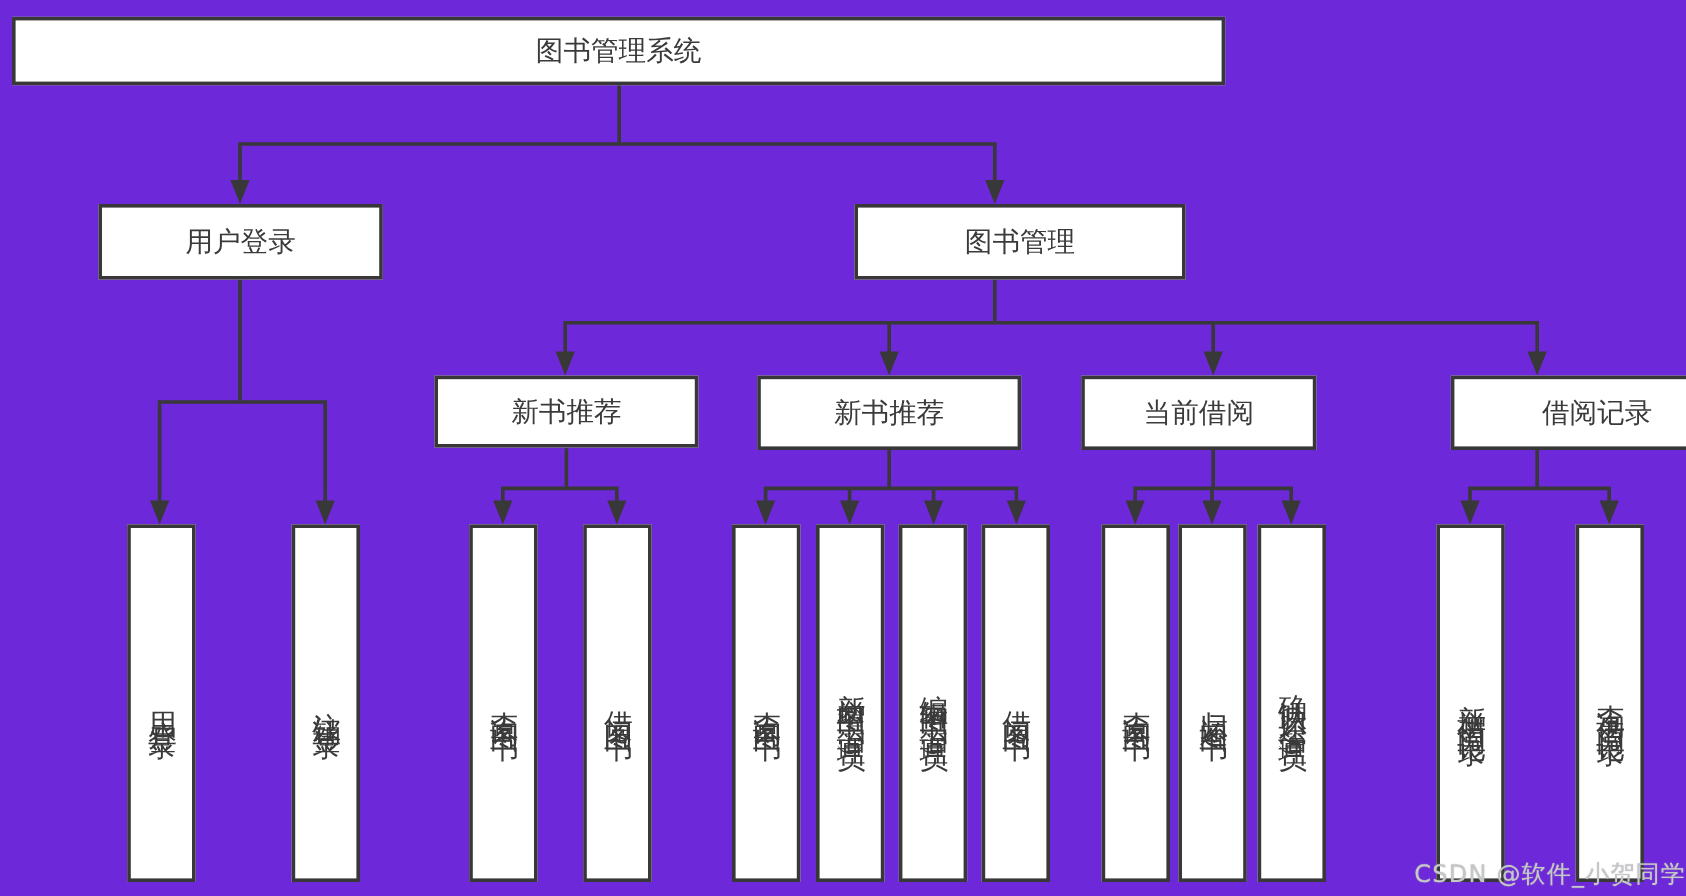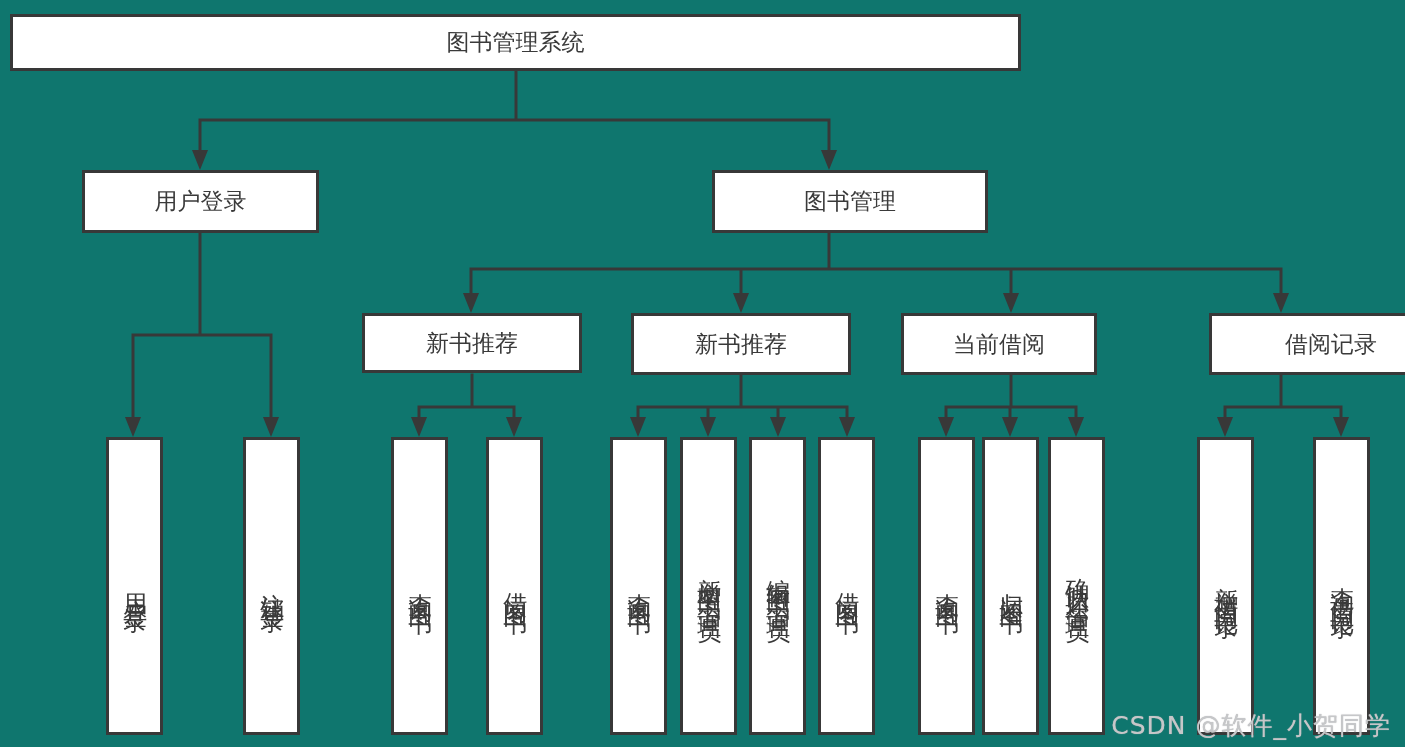--- a/index.html
+++ b/index.html
@@ -1,37 +1,37 @@
 <!DOCTYPE html>
 <html><head>
 <meta charset="utf-8">
 <style>
   html,body{margin:0;padding:0;background:#ffffff;}
   #canvas{
-    position:relative;width:1405px;height:747px;background:#0f766e;overflow:hidden;
+    position:relative;width:1405px;height:747px;background:#6d28d9;overflow:hidden;
     font-family:"DejaVu Sans","Liberation Sans",sans-serif;color:#333333;
   }
   #connectors{position:absolute;left:0;top:0;width:1405px;height:747px;}
   .hbox{
     position:absolute;box-sizing:border-box;border:3px solid #383838;background:#ffffff;
     display:flex;align-items:center;justify-content:center;
     font-size:23px;color:#3a3a3a;white-space:nowrap;z-index:2;
   }
   .vbox{
     position:absolute;box-sizing:border-box;border:3px solid #383838;background:#ffffff;
     display:flex;align-items:center;justify-content:center;
     width:57px;top:437px;height:298px;z-index:2;
   }
   .vbox .vtext{
     writing-mode:vertical-rl;text-orientation:mixed;
     font-size:24px;letter-spacing:6px;line-height:1.15;color:#3a3a3a;white-space:nowrap;
   }
   .watermark{
-    position:absolute;right:14px;bottom:5px;z-index:10;
-    font-size:25px;color:#c6c7c9;letter-spacing:1px;
+    position:absolute;right:0;bottom:5px;z-index:10;
+    font-size:20px;color:#c6c7c9;letter-spacing:1px;
     text-shadow:0 0 1px #a9aaac;white-space:nowrap;
   }
 </style>
 </head>
 <body>
 
 <div id="canvas">
 
   <svg id="connectors" viewBox="0 0 1405 747" xmlns="http://www.w3.org/2000/svg">
 

